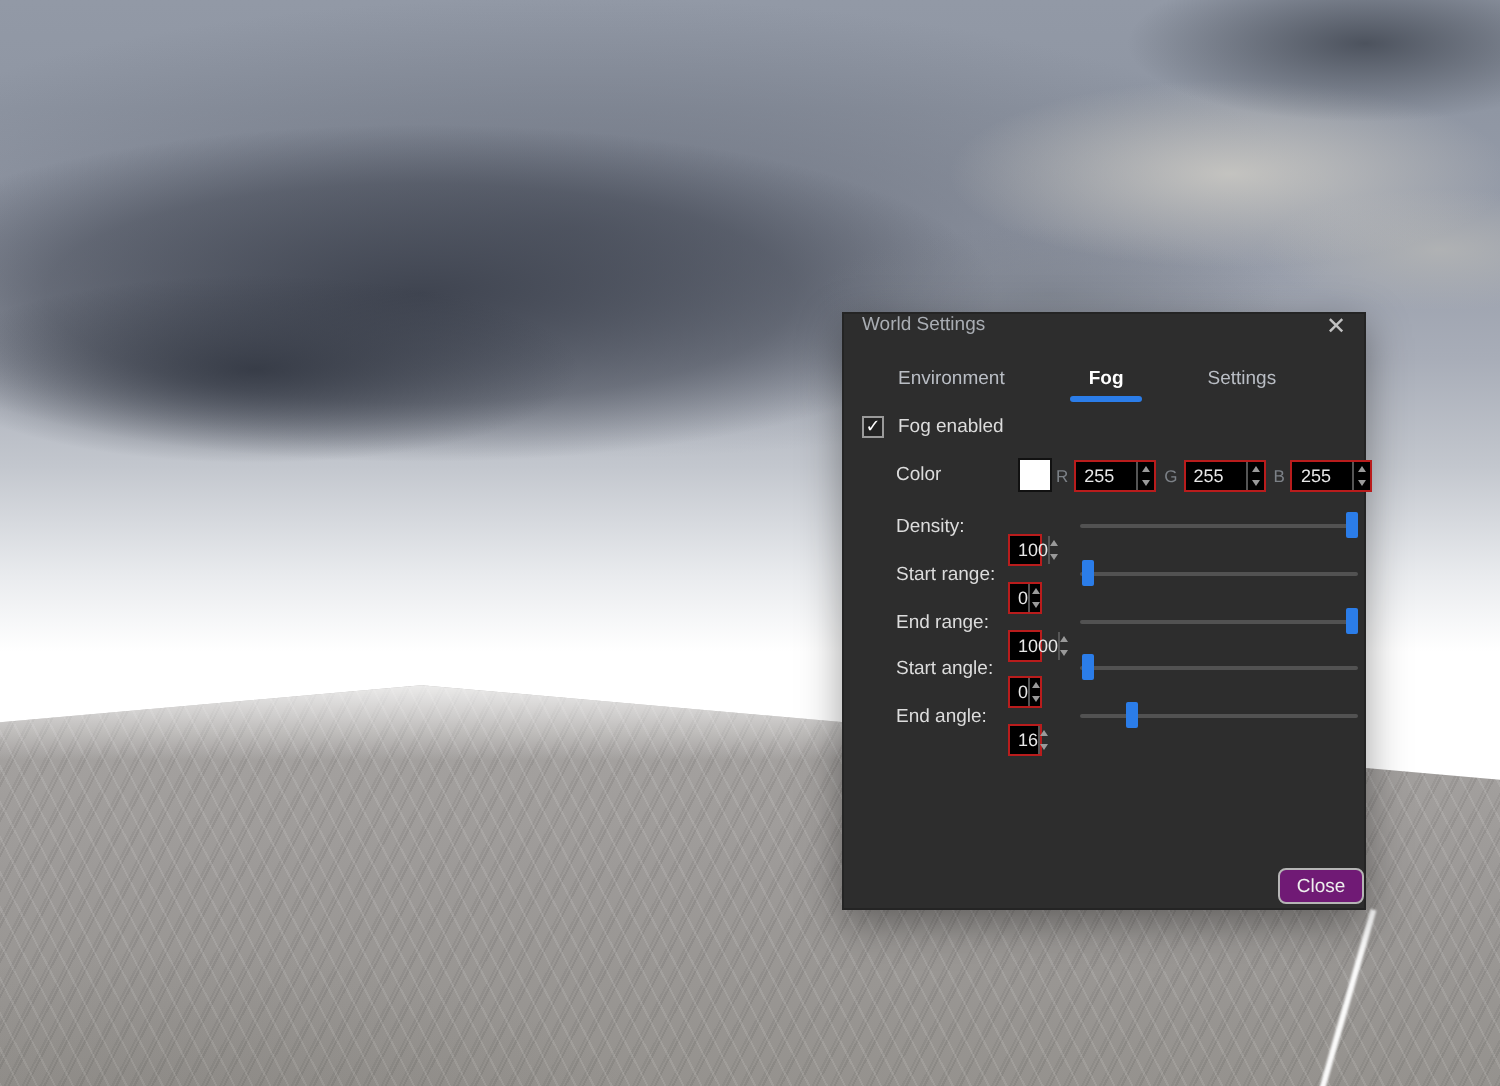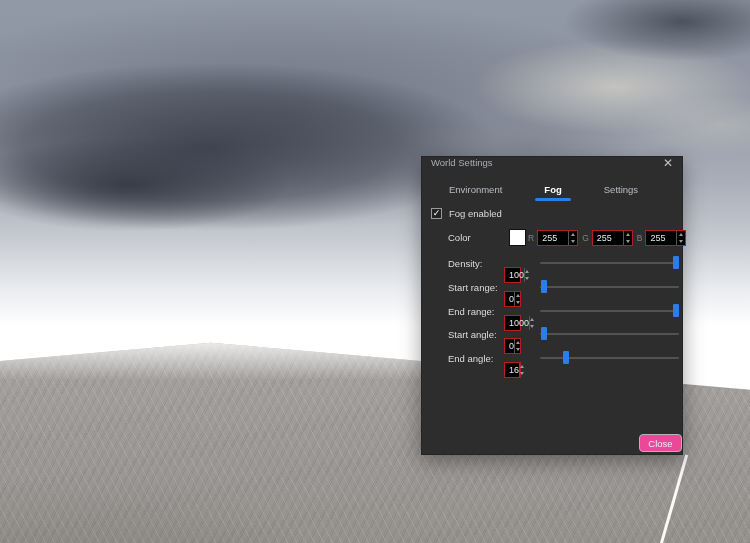--- a/index.html
+++ b/index.html
@@ -78,21 +78,21 @@
   .channels .spinbox{width:41px;}
 
   .slider-row{height:16px;}
   .slider-row .spinbox{position:absolute;left:82px;top:12px;width:17px;}
   .slider-track{position:absolute;left:118px;top:7px;width:139px;height:2px;
     background:#525252;border-radius:1px;}
   .slider-handle{position:absolute;top:-6px;width:6px;height:13px;
     background:var(--accent,#2b7de9);border-radius:1px;}
 
   .close-btn{position:absolute;left:217px;top:277px;width:43px;height:18px;
-    background:#ec4899;border:1px solid #b5b5b5;border-radius:4px;
+    background:#701a75;border:1px solid #b5b5b5;border-radius:4px;
     color:#eeeeee;font-size:9.5px;font-family:"Liberation Sans",sans-serif;
     display:flex;align-items:center;justify-content:center;padding:0;}
 </style>
 </head>
 <body>
 
 <div class="scene">
   <div class="sky"></div>
   <div class="ground"></div>
   <div class="road-line"></div>

